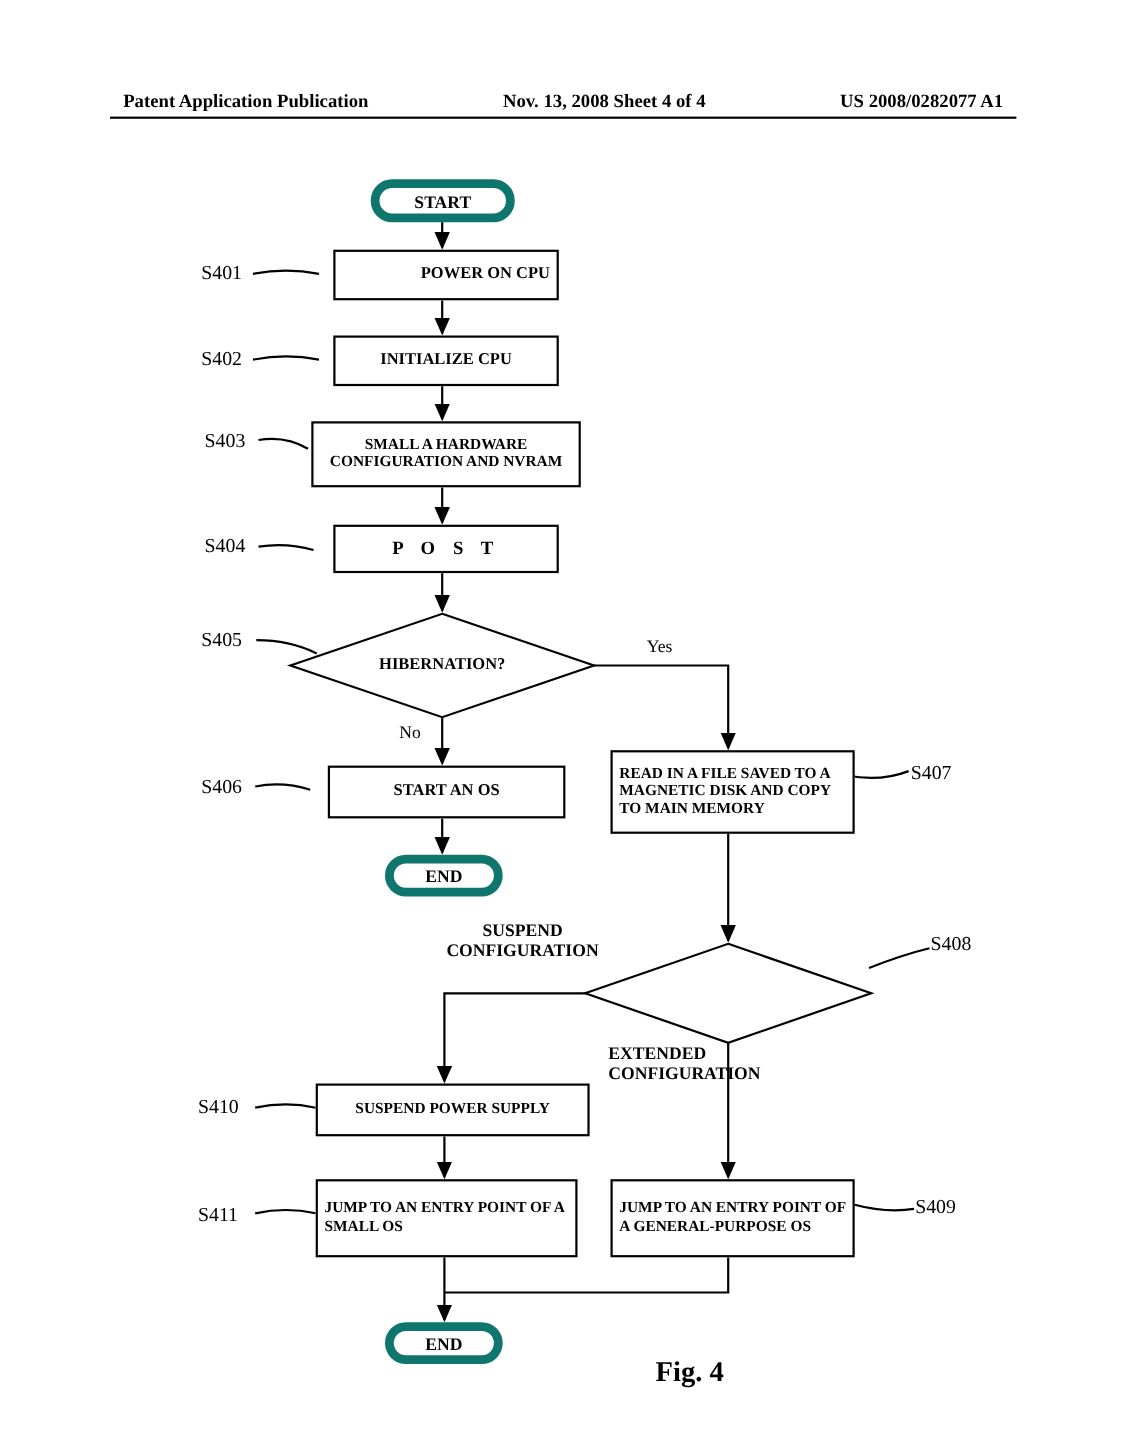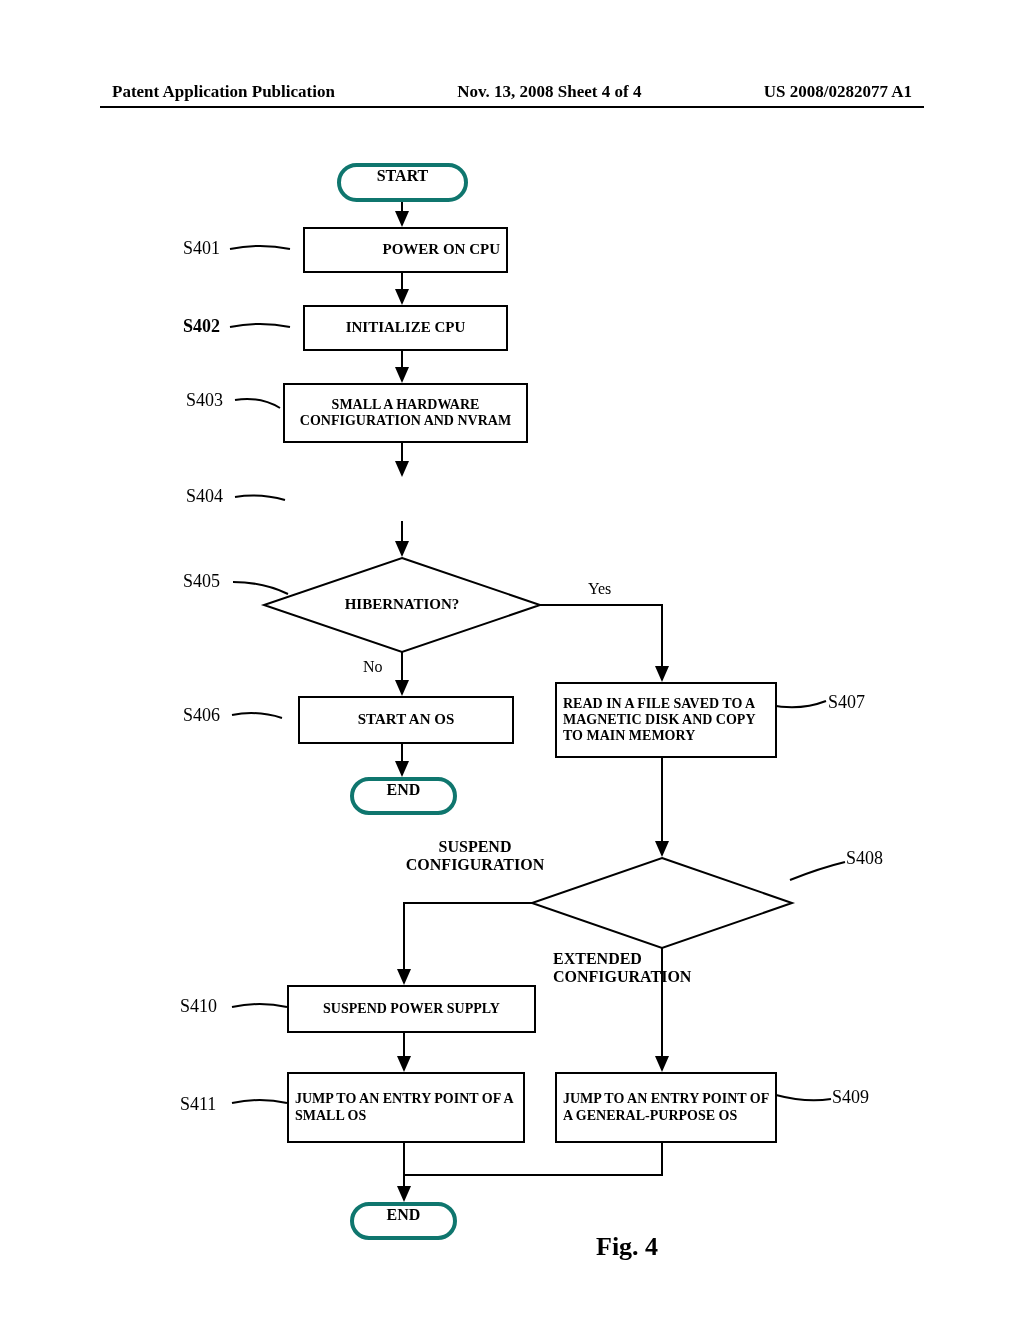--- a/index.html
+++ b/index.html
@@ -58,25 +58,25 @@
     font-weight: 600;
     padding: 4px 6px;
     box-sizing: border-box;
     line-height: 1.15;
   }
   .box.small { font-size: 14px; }
   .box.left { text-align: left; justify-content: flex-start; }
 
   .term {
     position: absolute;
-    border: 4px solid #0f766e;
+    border: 8px solid #0f766e;
     border-radius: 22px;
     background: #fff;
     display: flex;
-    align-items: flex-start;
+    align-items: flex-end;
     justify-content: center;
     font-size: 16px;
     font-weight: 700;
     box-sizing: border-box;
   }
 
   .label {
     position: absolute;
     font-size: 18px;
     font-weight: 400;
@@ -170,27 +170,30 @@
   </div>
 
   <div class="box" style="left:303px; top:227px; width:205px; height:46px;justify-content:flex-end;">
     <span>POWER ON CPU</span>
   </div>
   <div class="label" style="left:183px; top:238px;text-align:center;">S401</div>
 
   <div class="box" style="left:303px; top:305px; width:205px; height:46px;">
     <span>INITIALIZE CPU</span>
   </div>
-  <div class="label" style="left:183px; top:316px;font-weight:bold;">S402</div>
+  <div class="label" style="left:183px; top:316px;">S402</div>
 
   <div class="box small" style="left:283px; top:383px; width:245px; height:60px;">
     <span>SMALL A HARDWARE CONFIGURATION AND NVRAM</span>
   </div>
   <div class="label" style="left:186px; top:390px;">S403</div>
 
+  <div class="box spaced" style="left:303px; top:477px; width:205px; height:44px; font-size:17px;">
+    <span>P O S T</span>
+  </div>
   <div class="label" style="left:186px; top:486px;">S404</div>
 
   <div class="diamond-text" style="left:317px; top:596px;">HIBERNATION?</div>
   <div class="label" style="left:183px; top:571px;">S405</div>
   <div class="edge-label" style="left:588px; top:580px;">Yes</div>
   <div class="edge-label" style="left:363px; top:658px;">No</div>
 
   <div class="box" style="left:298px; top:696px; width:216px; height:48px;">
     <span>START AN OS</span>
   </div>

